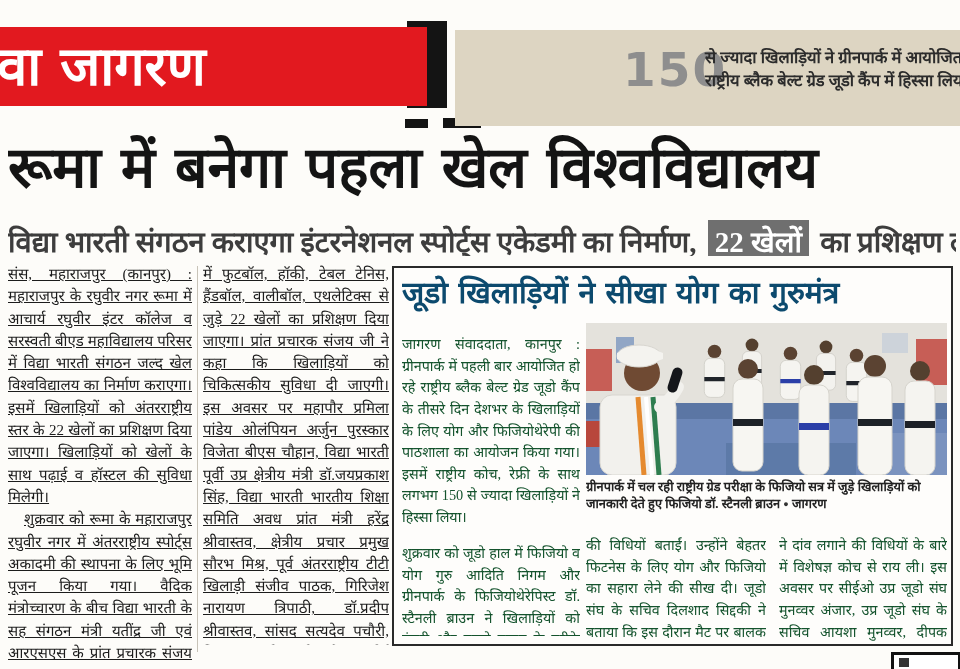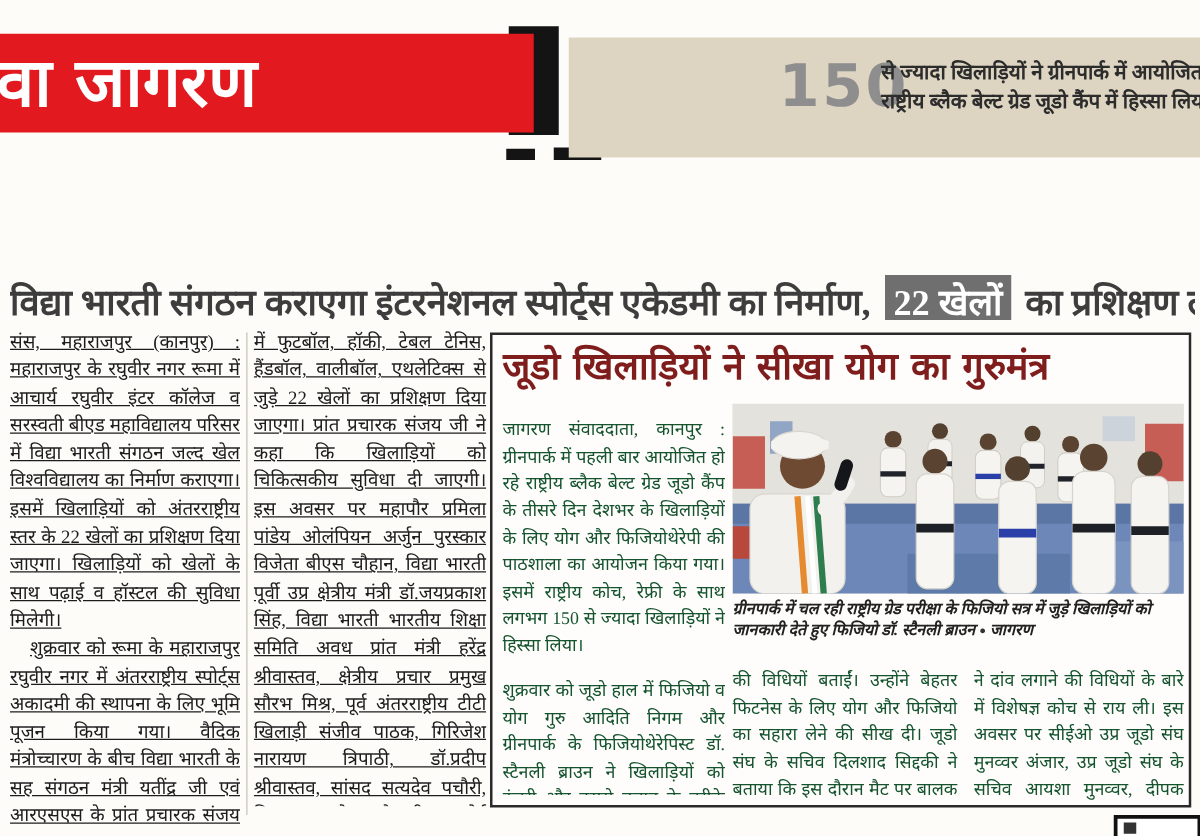--- a/index.html
+++ b/index.html
@@ -35,27 +35,27 @@
   .col1{position:absolute;left:8px;top:263px;width:184px;height:402px;overflow:hidden;}
   .col2{position:absolute;left:203px;top:263px;width:186px;height:382px;overflow:hidden;}
   .bodytext p{margin:0;}
   .bodytext p.indent{text-indent:16px;}
   .vrule{position:absolute;left:197px;top:266px;width:1px;height:386px;background:#c8c3b8;}
 
   
   .inset{position:absolute;left:392px;top:266px;width:561px;height:380px;background:#fefdfb;
          border:2px solid #2a2a2a;box-sizing:border-box;}
   .inset-headline{position:absolute;left:8px;top:3px;width:545px;height:46px;overflow:hidden;
-                  font-size:30px;font-weight:bold;color:#7f1d1d;white-space:nowrap;
+                  font-size:30px;font-weight:bold;color:#0c4a6e;white-space:nowrap;
                   font-family:"DejaVu Sans","Liberation Sans",sans-serif;}
   .itext{font-size:14.3px;line-height:21.6px;text-align:justify;color:#14532d;}
   .icol1{position:absolute;left:8px;top:52px;width:178px;height:316px;overflow:hidden;}
   .photo{position:absolute;left:192px;top:55px;width:361px;height:152px;overflow:hidden;background:#dfe0dc;}
   .caption{position:absolute;left:192px;top:211px;width:361px;height:38px;overflow:hidden;
-           font-size:12.8px;line-height:16.5px;font-weight:600;color:#222;text-align:left;font-style:italic;}
+           font-size:12.8px;line-height:16.5px;font-weight:600;color:#222;text-align:left;}
   .caption .credit{font-weight:bold;}
   .caption .dot{font-size:9px;vertical-align:1px;color:#333;}
   .icol2{position:absolute;left:192px;top:253px;width:180px;height:120px;overflow:hidden;}
   .icol3{position:absolute;left:385px;top:253px;width:168px;height:120px;overflow:hidden;}
 
   
   .partialbox{position:absolute;left:891px;top:652px;width:70px;height:20px;background:#fff;
               border:3px solid #111;box-sizing:border-box;}
   .partialbox .mark{position:absolute;left:5px;top:3px;width:10px;height:9px;background:#333;}
 </style>
@@ -72,20 +72,21 @@
   <div class="artifact" style="left:443px;top:118px;width:38px;height:10px;"></div>
 
   <div class="statbox">
     <span class="num">150</span>
     <div class="lines">
       <div>से ज्यादा खिलाड़ियों ने ग्रीनपार्क में आयोजित</div>
       <div>राष्ट्रीय ब्लैक बेल्ट ग्रेड जूडो कैंप में हिस्सा लिया</div>
     </div>
   </div>
 
+  <div class="headline">रूमा में बनेगा पहला खेल विश्वविद्यालय</div>
   <div class="subheadline">
     <span>विद्या भारती संगठन कराएगा इंटरनेशनल स्पोर्ट्स एकेडमी का निर्माण,</span>
     <span class="hl">22 खेलों</span>
     <span>का प्रशिक्षण लेंगे खिलाड़ी</span>
   </div>
 
   <div class="col1 bodytext">
     <p>संस, महाराजपुर (कानपुर) : महाराजपुर के रघुवीर नगर रूमा में आचार्य रघुवीर इंटर कॉलेज व सरस्वती बीएड महाविद्यालय परिसर में विद्या भारती संगठन जल्द खेल विश्वविद्यालय का निर्माण कराएगा। इसमें खिलाड़ियों को अंतरराष्ट्रीय स्तर के 22 खेलों का प्रशिक्षण दिया जाएगा। खिलाड़ियों को खेलों के साथ पढ़ाई व हॉस्टल की सुविधा मिलेगी।</p>
     <p class="indent">शुक्रवार को रूमा के महाराजपुर रघुवीर नगर में अंतरराष्ट्रीय स्पोर्ट्स अकादमी की स्थापना के लिए भूमि पूजन किया गया। वैदिक मंत्रोच्चारण के बीच विद्या भारती के सह संगठन मंत्री यतींद्र जी एवं आरएसएस के प्रांत प्रचारक संजय जी ने भूमि पूजन किया। सह संगठन मंत्री ने कहा कि विद्या भारती इंटरनेशनल स्पोर्ट्स अकादमी देश का पहला खेल विश्वविद्यालय होगा। अकादमी</p>
   </div>

